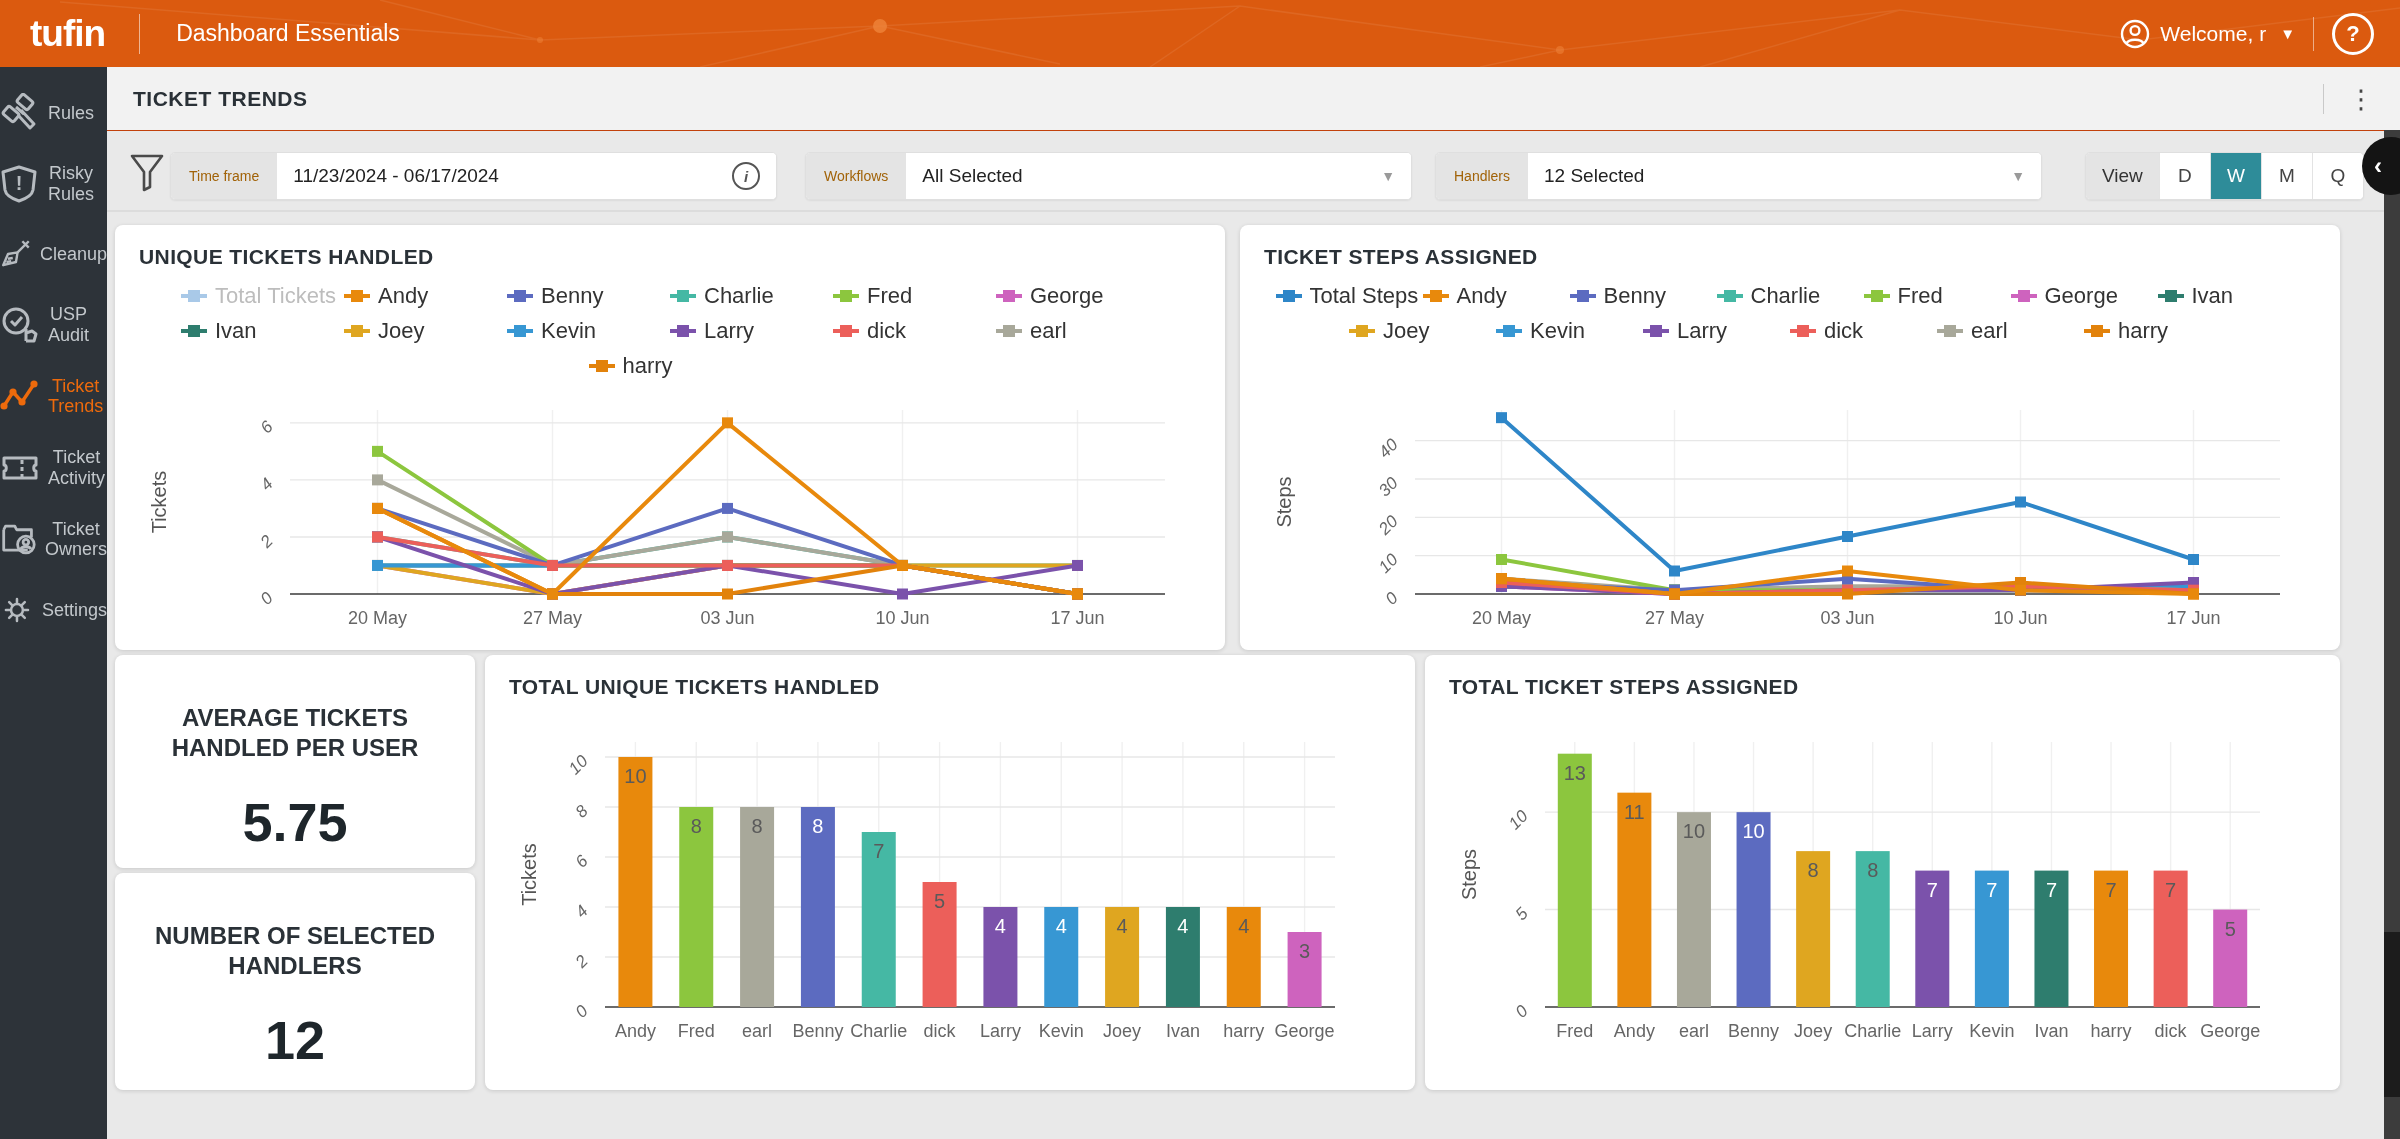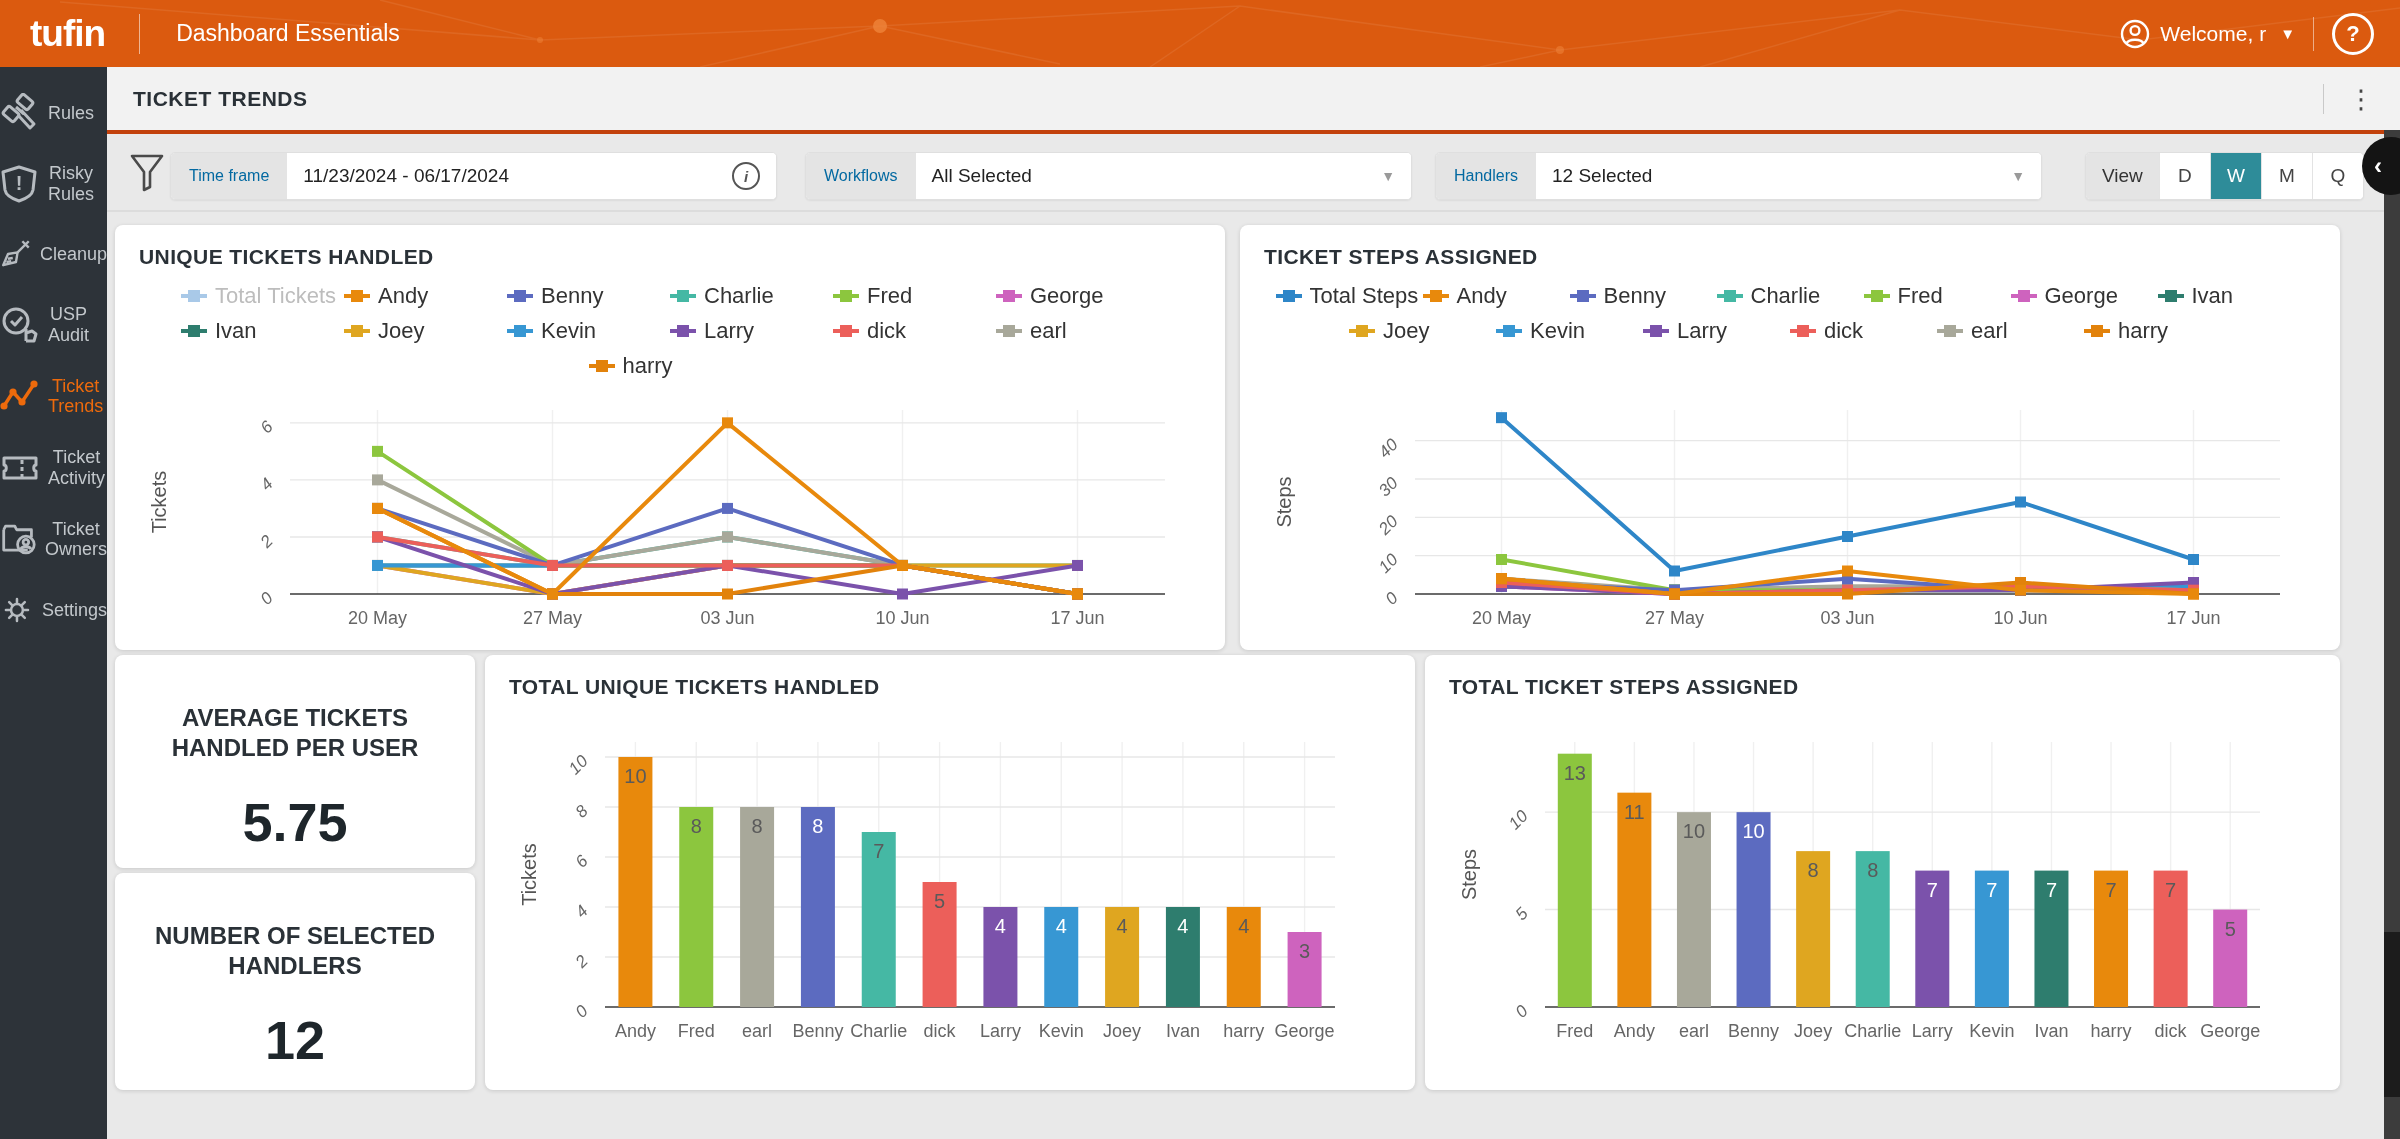--- a/index.html
+++ b/index.html
@@ -22,32 +22,32 @@
   
   .sidebar{position:absolute;left:0;top:67px;bottom:0;width:107px;background:#2D3339;z-index:20;
            display:flex;flex-direction:column;align-items:center;padding-top:26px;box-sizing:border-box;gap:30px;}
   .side-item{display:flex;flex-direction:row;align-items:center;gap:8px;cursor:pointer;width:100%;}
   .side-item .lbl{color:#C3C8CC;font-size:18px;text-align:center;line-height:1.15;}
   .side-item svg{display:block;}
   .side-item.active .lbl{color:#ED6A0C;}
 
   
   .main{position:absolute;left:107px;top:67px;right:0;bottom:0;}
-  .titlebar{position:absolute;left:0;right:0;top:0;height:63px;background:#F2F2F2;border-bottom:4px solid #c2410c;
+  .titlebar{position:absolute;left:0;right:0;top:0;height:63px;background:#F2F2F2;border-bottom:1px solid #c2410c;
             display:flex;align-items:center;}
   .page-title{font-size:21px;font-weight:bold;color:#2A3137;letter-spacing:.5px;padding-left:26px;}
   .titlebar .right{margin-left:auto;display:flex;align-items:center;gap:16px;padding-right:18px;}
   .titlebar .vdiv{width:1px;height:30px;background:#C9C9C9;}
   .kebab{font-size:26px;color:#444;letter-spacing:0;cursor:pointer;line-height:1;padding:0 8px;}
 
   .filterrow{position:absolute;left:0;right:0;top:63px;height:80px;border-bottom:2px solid #DCDCDC;}
   .funnel{position:absolute;left:22px;top:22px;cursor:pointer;}
   .fgroup{position:absolute;top:22px;height:46px;background:#fff;border:1px solid #DFDFDF;border-radius:5px;
           display:flex;align-items:stretch;overflow:hidden;box-shadow:0 1px 2px rgba(0,0,0,.06);}
-  .fgroup .chip{background:#E4E4E4;display:flex;align-items:center;padding:0 18px;font-size:16px;color:#0369a1;white-space:nowrap;}
+  .fgroup .chip{background:#E4E4E4;display:flex;align-items:center;padding:0 18px;font-size:14px;color:#a16207;white-space:nowrap;}
   .fgroup .field{display:flex;align-items:center;flex:1;padding:0 16px;font-size:19px;color:#222;background:#fff;position:relative;}
   .fgroup .field .val{flex:1;}
   .info-ic{width:24px;height:24px;border:2px solid #555;border-radius:50%;font-size:15px;color:#555;
            display:flex;align-items:center;justify-content:center;font-style:italic;font-weight:bold;cursor:pointer;}
   .dd-arrow{color:#9a9a9a;font-size:14px;cursor:pointer;}
   .viewgrp{position:absolute;top:22px;height:46px;display:flex;border:1px solid #DFDFDF;border-radius:5px;overflow:hidden;
            background:#fff;box-shadow:0 1px 2px rgba(0,0,0,.06);}
   .viewgrp .chip{background:#E4E4E4;display:flex;align-items:center;padding:0 16px;font-size:19px;}
   .vbtn{width:50px;display:flex;align-items:center;justify-content:center;font-size:19px;color:#444;background:#fff;
         border-left:1px solid #E3E3E3;cursor:pointer;}

